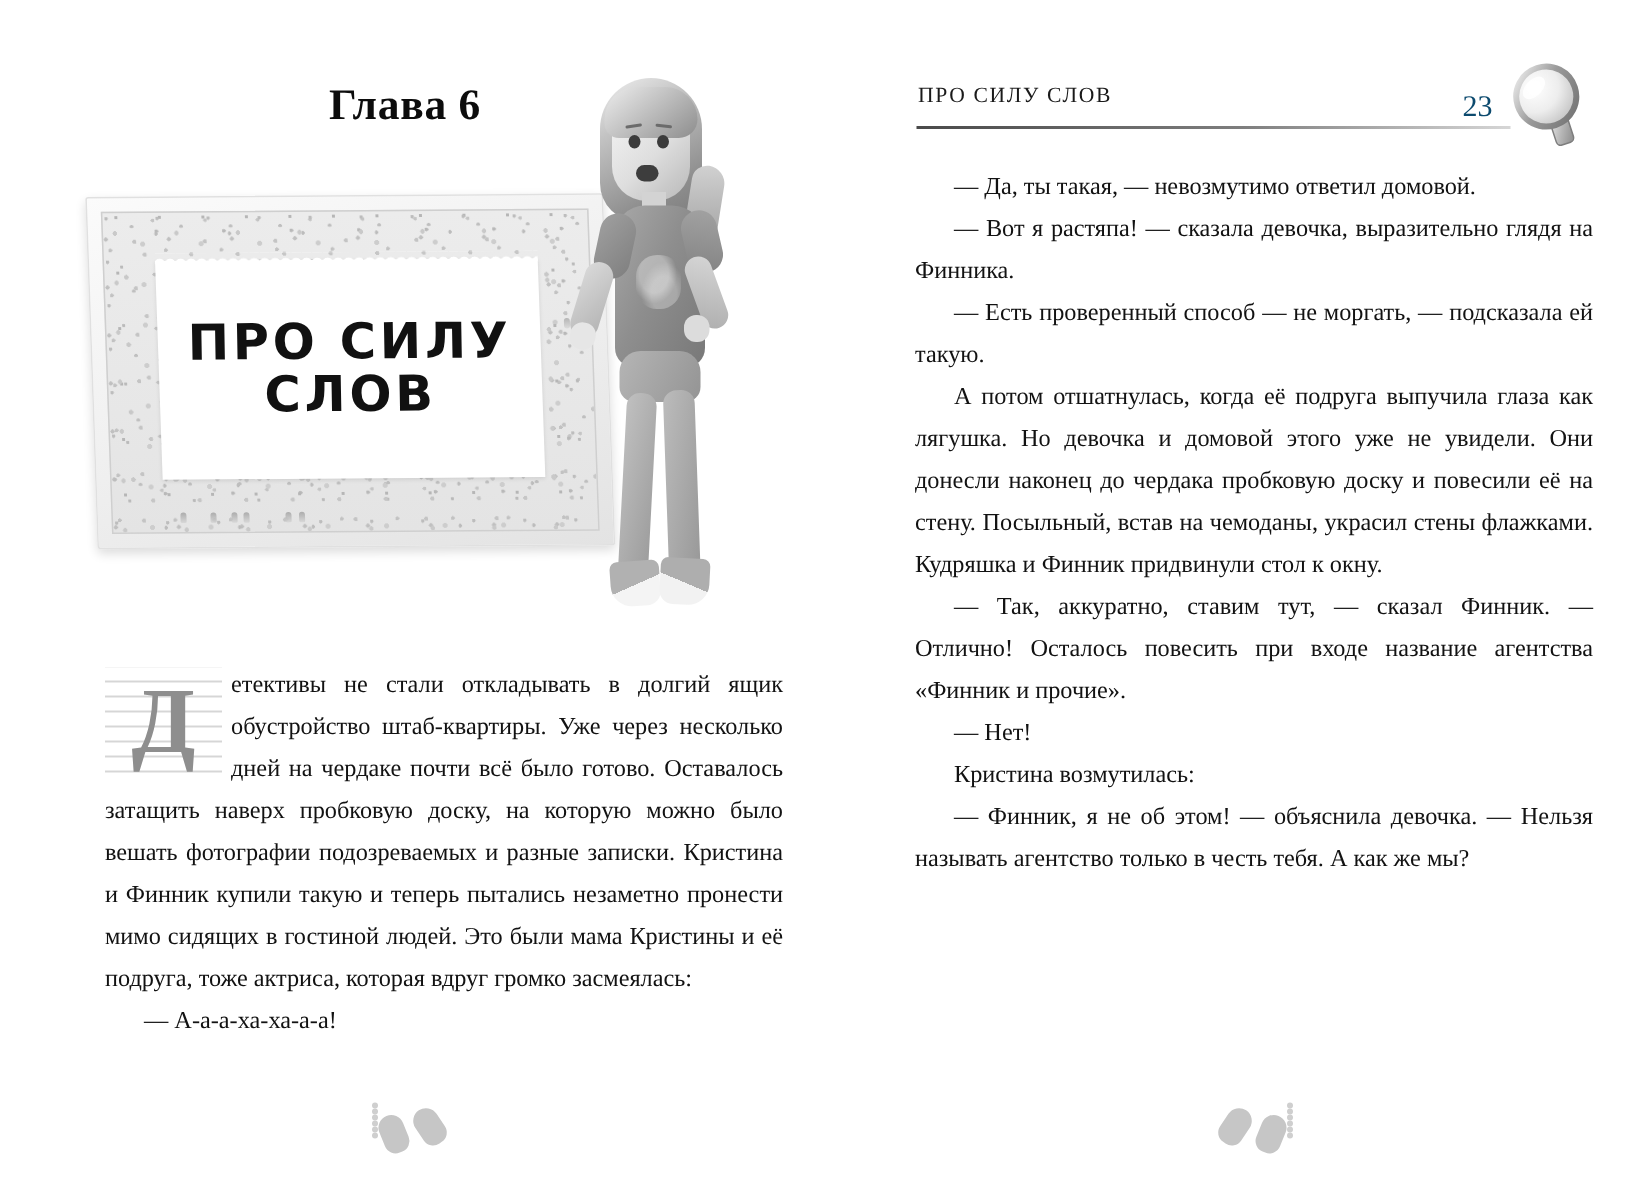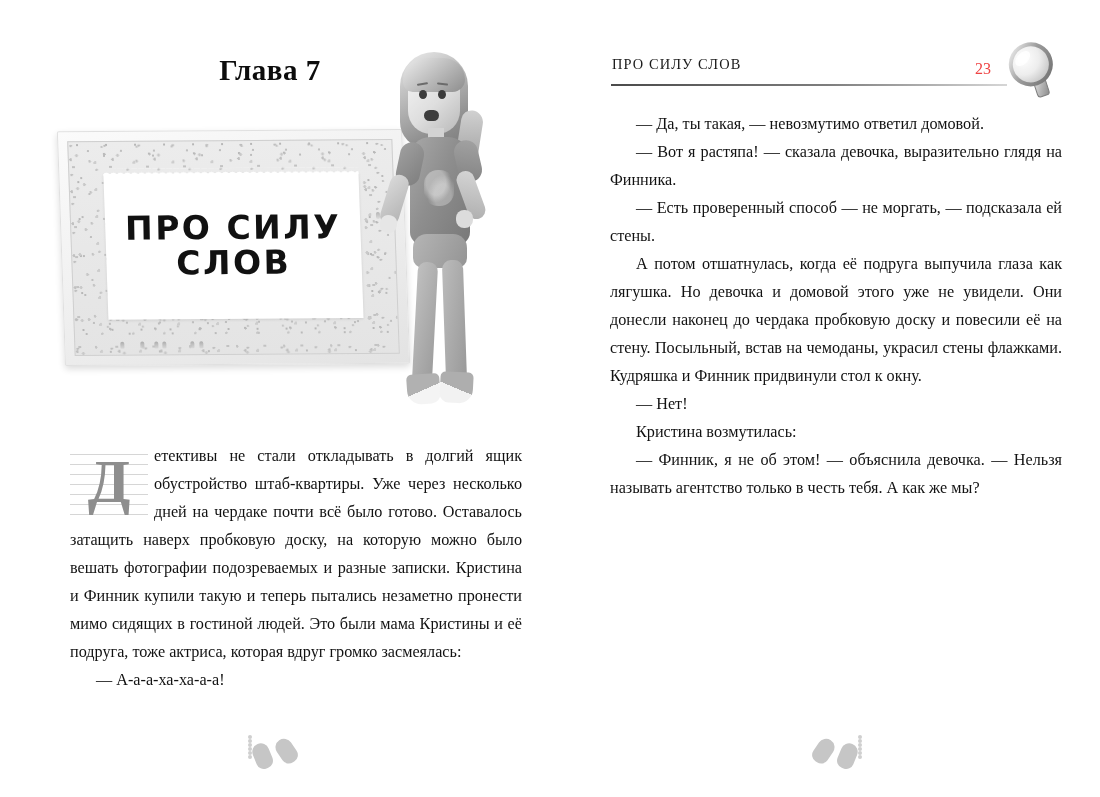--- a/index.html
+++ b/index.html
@@ -339,22 +339,22 @@
     left: 611px;
     top: 84px;
     width: 396px;
     height: 2px;
     background: linear-gradient(to right, #4a4a4a 0%, #7e7e7e 55%, #d6d6d6 100%);
   }
   .pagenum {
     position: absolute;
     left: 975px;
     top: 60px;
-    font-size: 16px;
-    color: #ef4444;
+    font-size: 20px;
+    color: #0c4a6e;
   }
   .magnifier {
     position: absolute;
     left: 1002px;
     top: 40px;
     width: 62px;
     height: 62px;
   }
 
   
@@ -379,21 +379,21 @@
     background: #cfcfcf;
   }
 </style>
 </head>
 <body>
 
 <div class="spread">
 
   <div class="page-left">
 
-    <div class="chapter-title">Глава 7</div>
+    <div class="chapter-title">Глава 6</div>
 
     <div class="board-wrap">
       <div class="board">
         <div class="board-inner">
           <div class="pin-r"></div>
           <div class="board-paper">
             <div class="paper-teeth"></div>
             <div class="board-text">
               <div>Про силу</div>
               <div>слов</div>
@@ -486,22 +486,23 @@
       <g transform="rotate(-18 31 31)">
         <rect x="28" y="36" width="12" height="22" rx="3" fill="url(#grip)" stroke="#7e7e7e" stroke-width="1"></rect>
         <circle cx="31" cy="24" r="20" fill="url(#lens)" stroke="url(#ring)" stroke-width="4"></circle>
         <ellipse cx="25" cy="16" rx="9" ry="5.5" fill="#ffffff" opacity="0.85" transform="rotate(-28 25 16)"></ellipse>
       </g>
     </svg>
 
     <div class="col col-right">
       <p>— Да, ты такая, — невозмутимо ответил домовой.</p>
       <p>— Вот я растяпа! — сказала девочка, выразительно глядя на Финника.</p>
-      <p>— Есть проверенный способ — не моргать, — подсказала ей стены.</p>
+      <p>— Есть проверенный способ — не моргать, — подсказала ей такую.</p>
       <p>А потом отшатнулась, когда её подруга выпучила глаза как лягушка. Но девочка и домовой этого уже не увидели. Они донесли наконец до чердака пробковую доску и повесили её на стену. Посыльный, встав на чемоданы, украсил стены флажками. Кудряшка и Финник придвинули стол к окну.</p>
+      <p>— Так, аккуратно, ставим тут, — сказал Финник. — Отлично! Осталось повесить при входе название агентства «Финник и прочие».</p>
       <p>— Нет!</p>
       <p>Кристина возмутилась:</p>
       <p>— Финник, я не об этом! — объяснила девочка. — Нельзя называть агентство только в честь тебя. А как же мы?</p>
     </div>
 
     <div class="ornament orn-right">
       <div class="foot foot-sole" style="left:6px; top:8px; transform:rotate(-22deg);"></div>
       <div class="toe" style="left:3px;  top:4px;"></div>
       <div class="toe" style="left:9px;  top:1px;"></div>
       <div class="toe" style="left:15px; top:0px;"></div>

